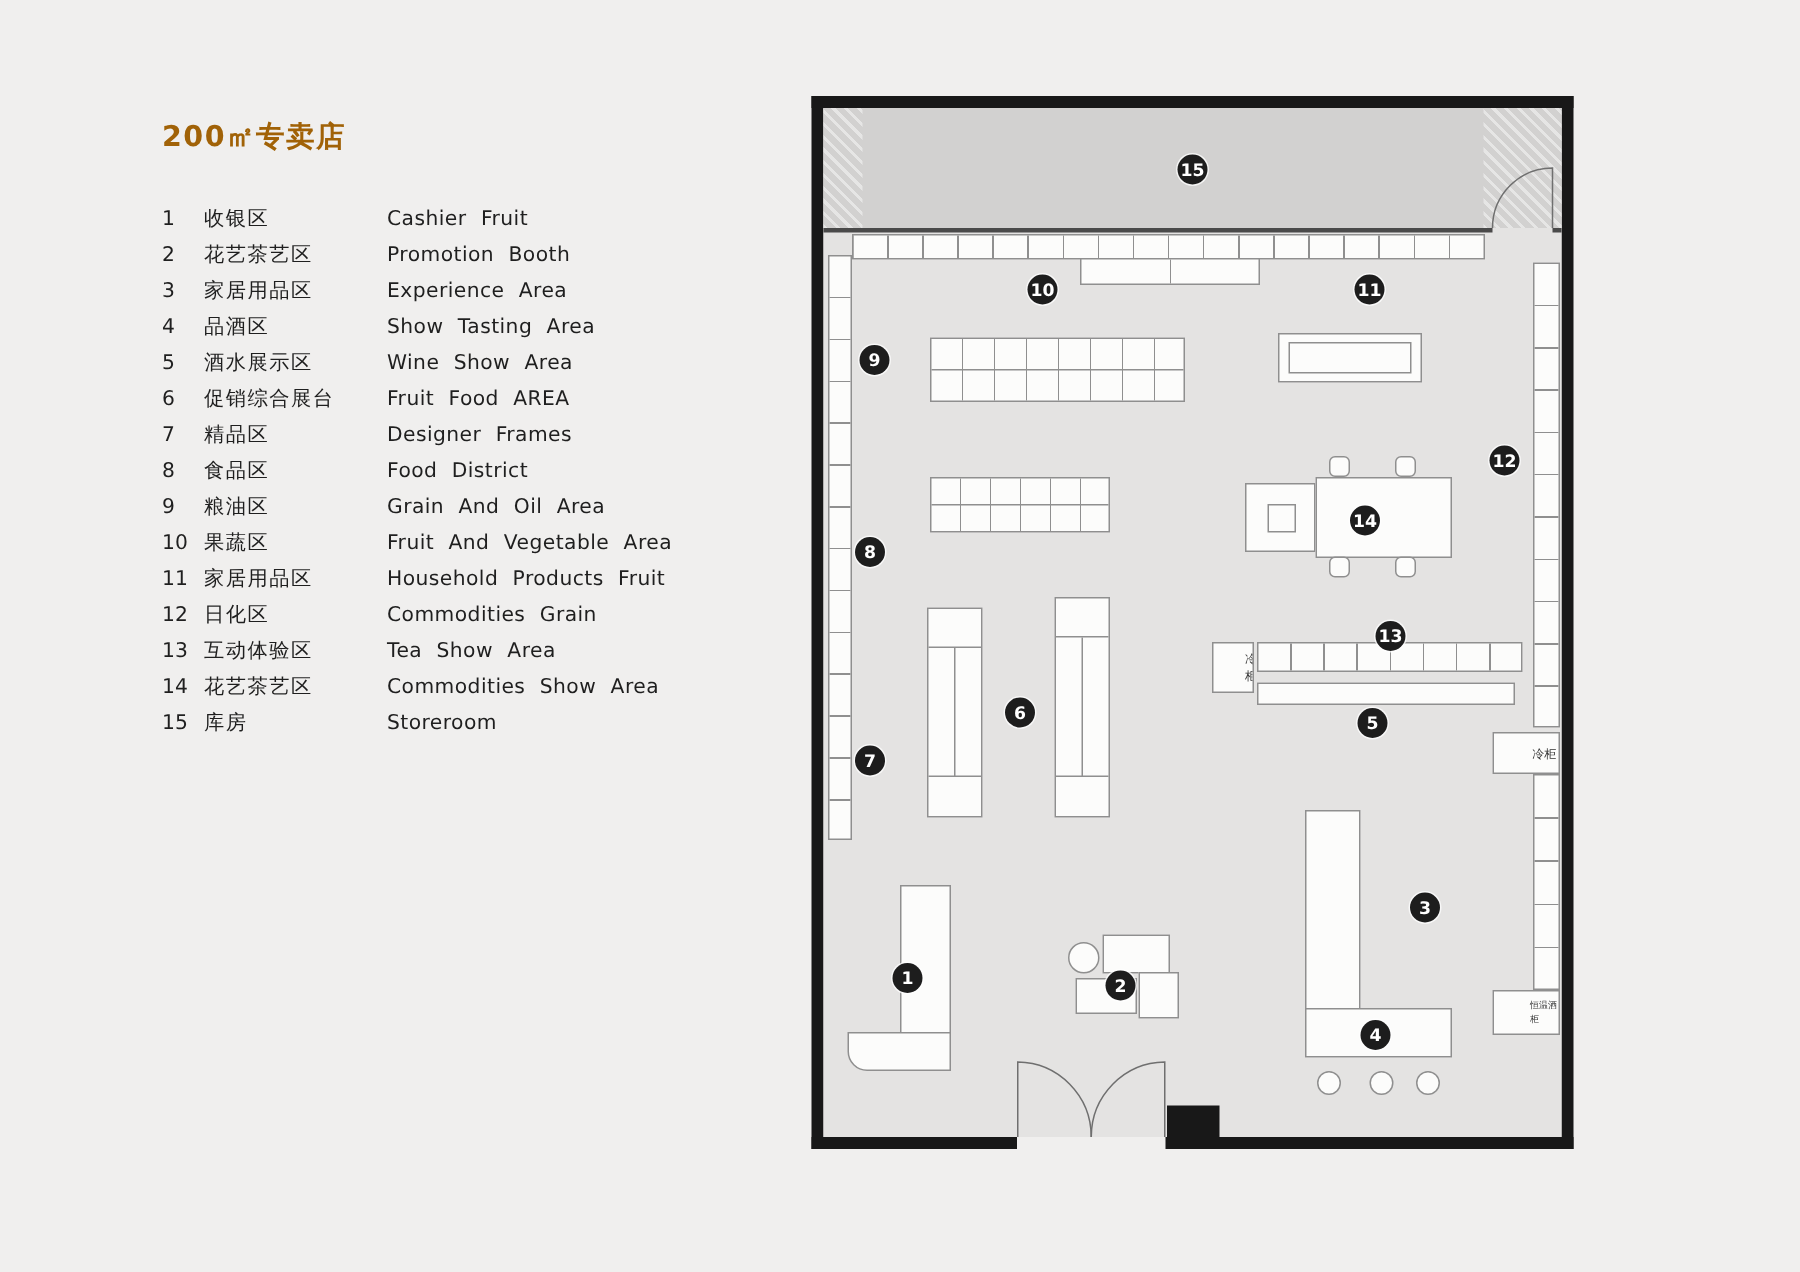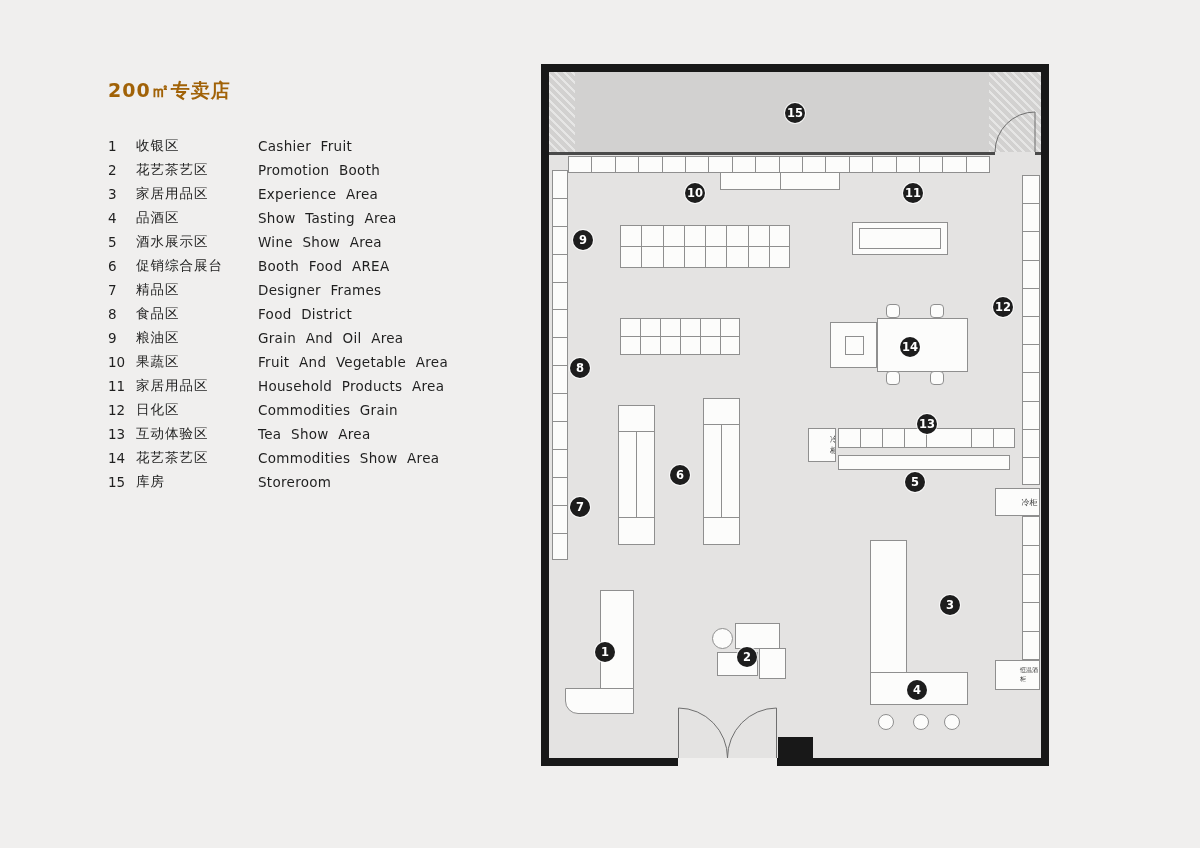--- a/index.html
+++ b/index.html
@@ -93,21 +93,21 @@
 
   <div class="legend-row">
     <span class="legend-num">5</span>
     <span class="legend-zh">酒水展示区</span>
     <span class="legend-en">Wine Show Area</span>
   </div>
 
   <div class="legend-row">
     <span class="legend-num">6</span>
     <span class="legend-zh">促销综合展台</span>
-    <span class="legend-en">Booth Food AREA</span>
+    <span class="legend-en">Fruit Food AREA</span>
   </div>
 
   <div class="legend-row">
     <span class="legend-num">7</span>
     <span class="legend-zh">精品区</span>
     <span class="legend-en">Designer Frames</span>
   </div>
 
   <div class="legend-row">
     <span class="legend-num">8</span>
@@ -123,21 +123,21 @@
 
   <div class="legend-row">
     <span class="legend-num">10</span>
     <span class="legend-zh">果蔬区</span>
     <span class="legend-en">Fruit And Vegetable Area</span>
   </div>
 
   <div class="legend-row">
     <span class="legend-num">11</span>
     <span class="legend-zh">家居用品区</span>
-    <span class="legend-en">Household Products Area</span>
+    <span class="legend-en">Household Products Fruit</span>
   </div>
 
   <div class="legend-row">
     <span class="legend-num">12</span>
     <span class="legend-zh">日化区</span>
     <span class="legend-en">Commodities Grain</span>
   </div>
 
   <div class="legend-row">
     <span class="legend-num">13</span>

